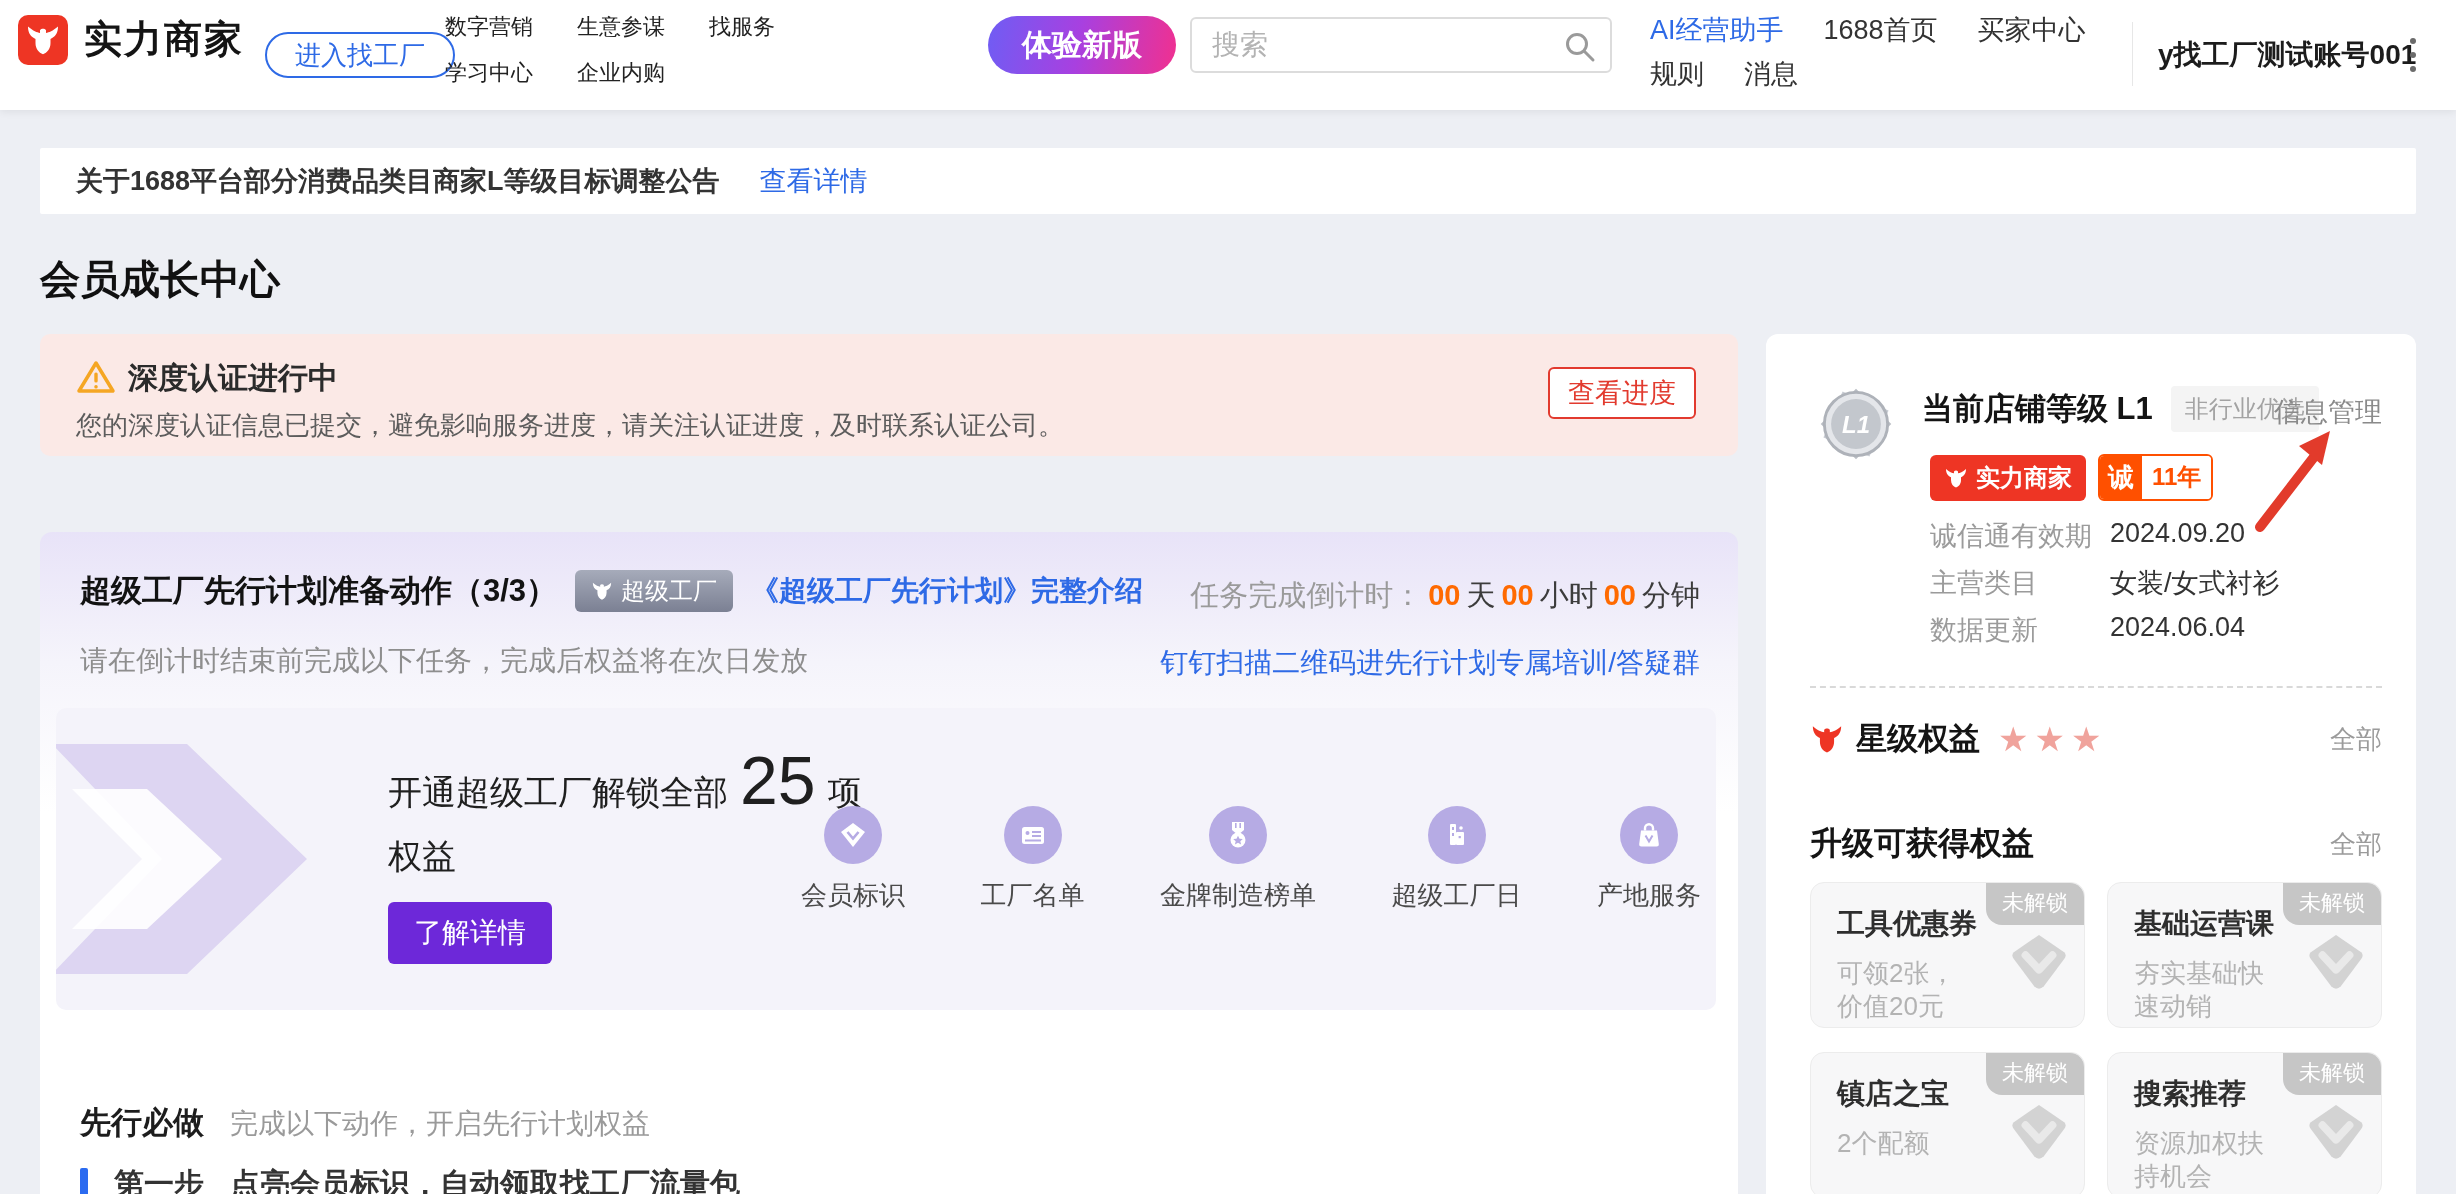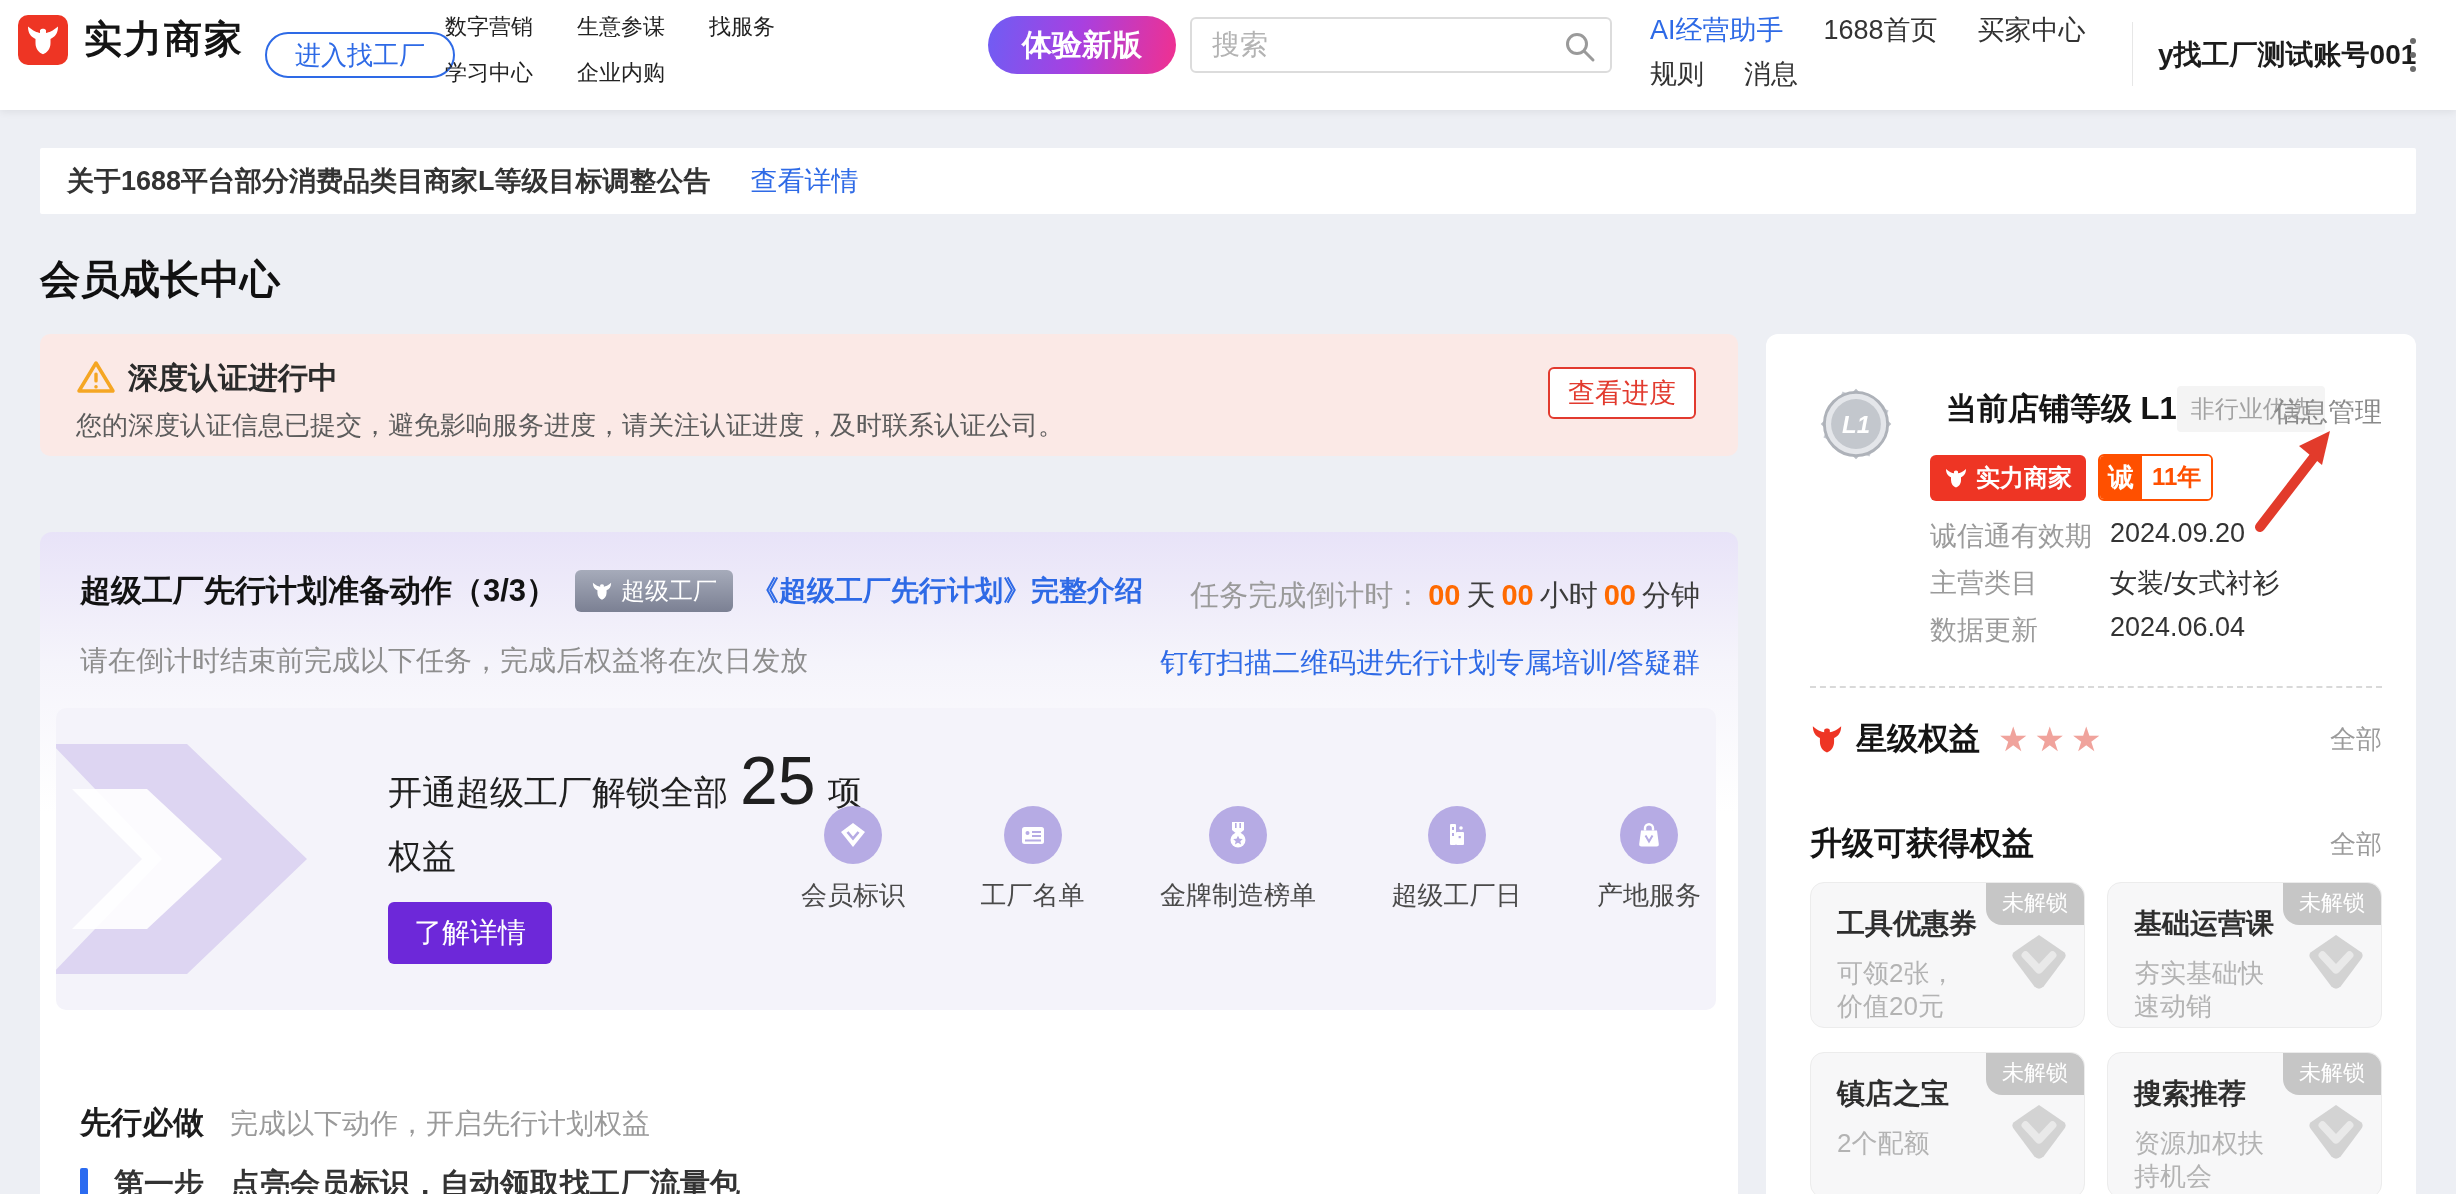--- a/index.html
+++ b/index.html
@@ -56,21 +56,21 @@
   .blue-link { color: #2e6ae6; }
   .v-div { left: 2132px; top: 22px; width: 1px; height: 64px; background: #e7e7e7; }
   .account { left: 2158px; top: 0; height: 110px; display: flex; align-items: center; font-size: 28px; font-weight: bold; color: #1c1c1c; white-space: nowrap; cursor: pointer; }
   .kebab { left: 2406px; top: 34px; display: flex; flex-direction: column; gap: 8px; cursor: pointer; padding: 4px; }
   .kebab i { width: 6px; height: 6px; border-radius: 50%; background: #6b6b6b; }
 
   
   .announce {
     position: absolute; left: 40px; top: 148px; width: 2376px; height: 66px;
     background: #fff; border-radius: 2px; display: flex; align-items: center;
-    padding: 0 27px; gap: 40px;
+    padding: 0 36px; gap: 40px;
   }
   .announce .a-text { font-size: 27px; font-weight: 600; color: #333; }
   .announce .a-link { font-size: 27px; color: #2e6ae6; cursor: pointer; }
 
   
   .page-title { position: absolute; left: 40px; top: 252px; font-size: 40px; font-weight: bold; color: #111; }
 
   
   .alert {
     position: absolute; left: 40px; top: 334px; width: 1698px; height: 122px;
@@ -132,21 +132,21 @@
   .step { position: absolute; left: 40px; top: 632px; display: flex; align-items: center; gap: 26px; white-space: nowrap; }
   .step .bar { width: 8px; height: 34px; background: #2b6bf0; border-radius: 2px; }
   .step .st-l, .step .st-t { font-size: 30px; font-weight: bold; color: #333; }
 
   
   .side {
     position: absolute; left: 1766px; top: 334px; width: 650px; height: 880px;
     background: #fff; border-radius: 12px; overflow: hidden;
   }
   .side .medal { position: absolute; left: 44px; top: 44px; }
-  .lvl-row { position: absolute; left: 180px; top: 52px; display: flex; align-items: center; white-space: nowrap; }
+  .lvl-row { position: absolute; left: 156px; top: 52px; display: flex; align-items: center; gap: 18px; white-space: nowrap; }
   .lvl-title { font-size: 31px; font-weight: bold; color: #141414; }
   .lvl-tag { background: #f4f4f4; color: #a3a3a3; font-size: 24px; padding: 7px 14px; border-radius: 4px; }
   .manage { position: absolute; right: 34px; top: 60px; font-size: 27px; color: #8a8a8a; cursor: pointer; }
   .badge-row { position: absolute; left: 164px; top: 120px; display: flex; gap: 12px; align-items: center; }
   .m-badge {
     display: inline-flex; align-items: center; gap: 8px; background: #ee3524;
     color: #fff; font-size: 24px; font-weight: bold; border-radius: 6px; padding: 7px 14px;
   }
   .cheng { display: inline-flex; border: 2px solid #ff5000; border-radius: 6px; overflow: hidden; }
   .cheng i { font-style: normal; background: #ff5000; color: #fff; font-size: 26px; font-weight: bold; padding: 4px 8px; }

